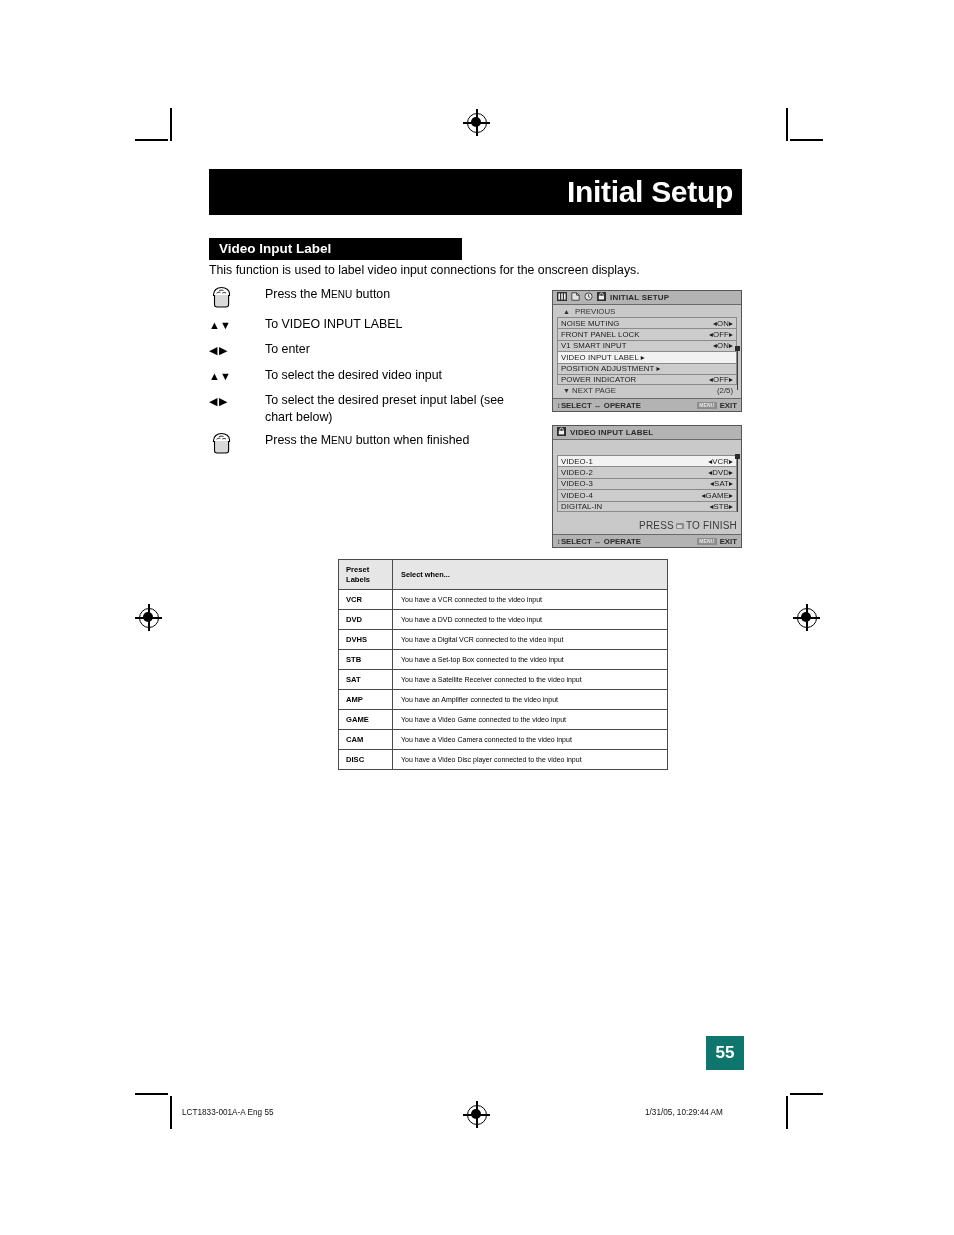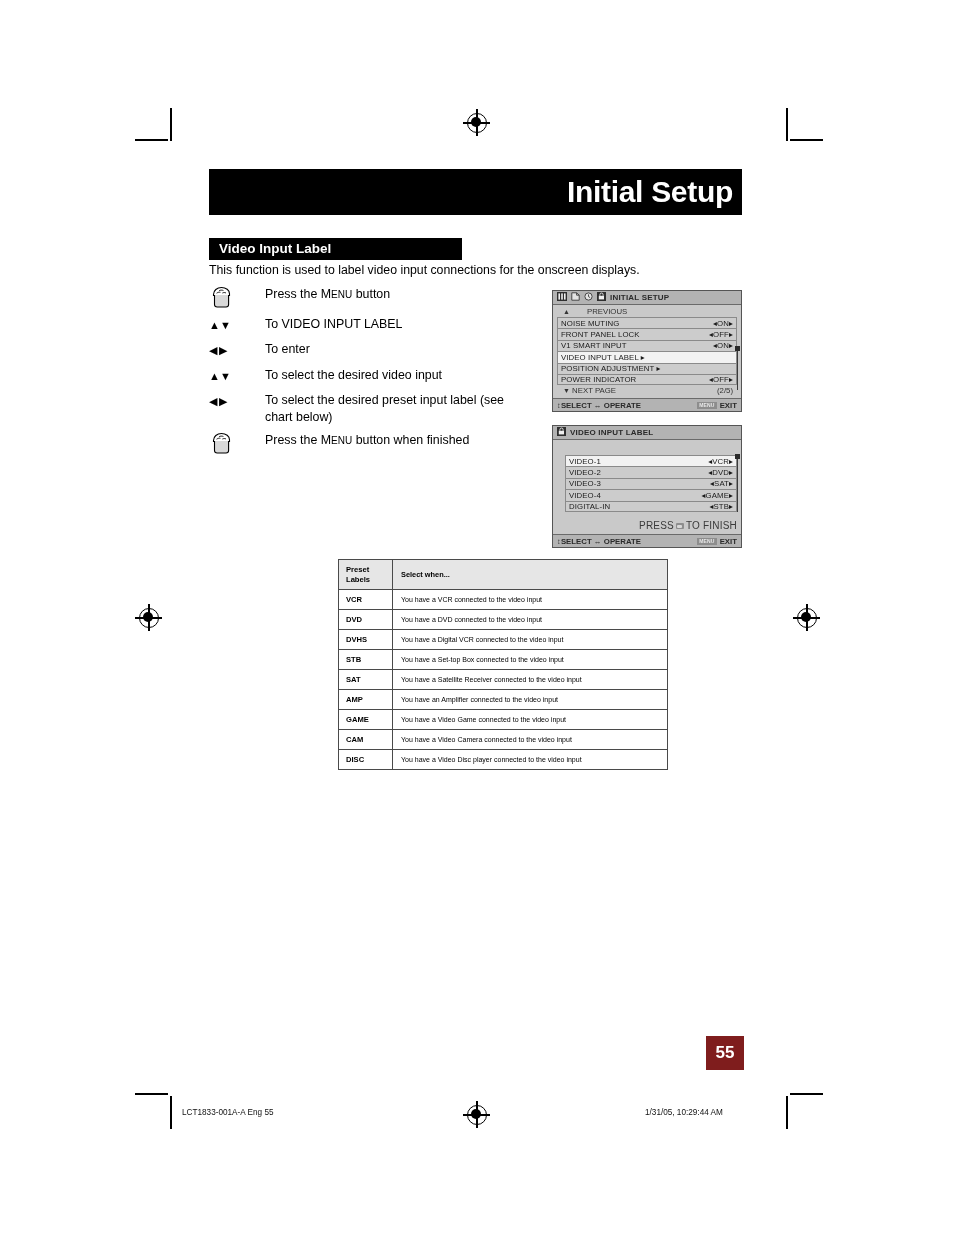--- a/index.html
+++ b/index.html
@@ -275,21 +275,21 @@
   }
   .preset-table thead .c-desc { font-weight: bold; font-size: 7.4px; }
   .preset-table tbody tr { height: 20px; }
   .preset-table tbody td { background: #fff; }
 
   
   .page-badge {
     position: absolute;
     left: 706px; top: 1036px;
     width: 38px; height: 34px;
-    background: #7f1d1d;
+    background: #0f766e;
     color: #fff;
     display: flex;
     align-items: center;
     justify-content: center;
     font-size: 17px;
     font-weight: bold;
   }
 
   
   .footer-rule { position: absolute; background: #000; }
@@ -421,21 +421,21 @@
       <svg width="9" height="9" viewBox="0 0 9 9">
           <rect x="0" y="0" width="9" height="9" fill="#2f2f2f"></rect>
           <rect x="1.8" y="3.8" width="5.2" height="3.6" fill="#f0f0f0"></rect>
           <path d="M2.9 3.8 V2.6 A1.6 1.6 0 0 1 6.1 2.6 V3.8" fill="none" stroke="#f0f0f0" stroke-width="0.9"></path>
         </svg>
     </span>
     <span class="ttxt">INITIAL SETUP</span>
   </div>
 
   <div class="osd-body">
-    <div class="osd-nav" style="padding-left:6px; justify-content:flex-start; gap:17px;">
+    <div class="osd-nav" style="padding-left:6px; justify-content:flex-start; gap:5px;">
       <span style="font-size:7px;">▲</span>
       <span>PREVIOUS</span>
     </div>
 
     <div class="osd-row">
       <span>NOISE MUTING</span>
       <span class="val">◂<span>ON</span>▸</span>
     </div>
 
     <div class="osd-row">
@@ -489,21 +489,21 @@
     <span class="osd-icon">
       <svg width="9" height="9" viewBox="0 0 9 9">
           <rect x="0" y="0" width="9" height="9" fill="#2f2f2f"></rect>
           <rect x="1.8" y="3.8" width="5.2" height="3.6" fill="#f0f0f0"></rect>
           <path d="M2.9 3.8 V2.6 A1.6 1.6 0 0 1 6.1 2.6 V3.8" fill="none" stroke="#f0f0f0" stroke-width="0.9"></path>
         </svg>
     </span>
     <span class="ttxt">VIDEO INPUT LABEL</span>
   </div>
 
-  <div class="osd-body" style="padding-top:15px;margin-left:8px;">
+  <div class="osd-body" style="padding-top:15px;">
     <div class="osd-row sel">
       <span>VIDEO-1</span>
       <span class="val">◂<span>VCR</span>▸</span>
     </div>
     <div class="osd-row">
       <span>VIDEO-2</span>
       <span class="val">◂<span>DVD</span>▸</span>
     </div>
     <div class="osd-row">
       <span>VIDEO-3</span>

